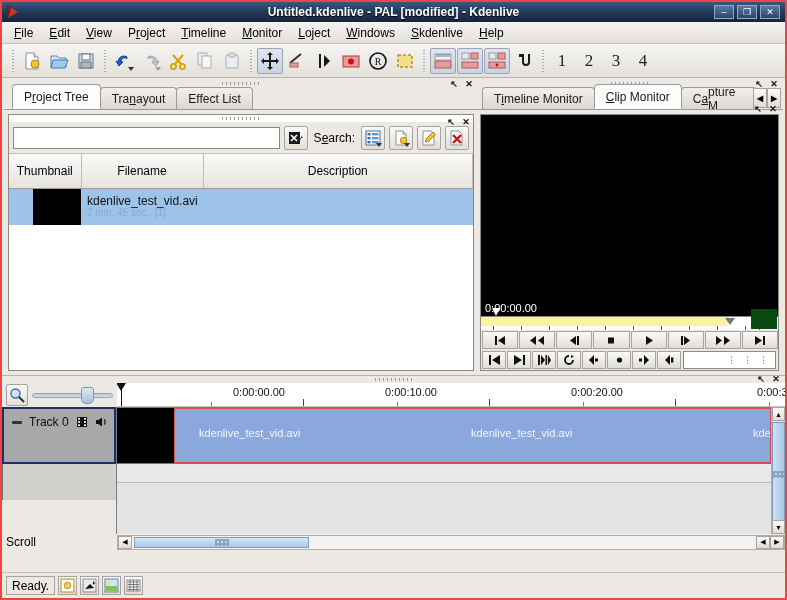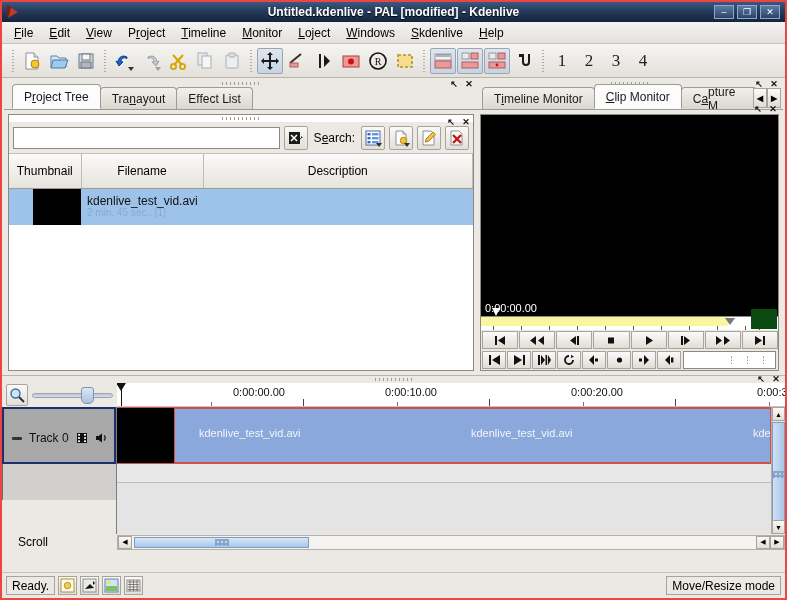--- a/index.html
+++ b/index.html
@@ -167,21 +167,21 @@
   .tl-ruler .tick { position:absolute; bottom:0; width:1px; height:7px; background:#444; }
   .tl-ruler .tickS { position:absolute; bottom:0; width:1px; height:4px; background:#777; }
   .playhead { position:absolute; top:0; bottom:0; width:1px; background:#111; z-index:6; }
   .playhead::before { content:''; position:absolute; top:0; left:-5px; width:0;height:0;
      border-left:5px solid transparent;border-right:5px solid transparent;border-top:8px solid #111; }
 
   .tl-body { position:absolute; left:0; right:0; top:31px; bottom:16px; display:flex; }
   .track-heads { width:115px; flex:0 0 auto; background:#ece9e4;
                  border-right:1px solid #7d7d7d; }
   .track-head { height:57px; background:#a8a8a8; border:1px solid #6f6f6f;
-                display:flex; align-items:flex-start; padding-top:22px; gap:5px; }
+                display:flex; align-items:flex-start; padding-top:6px; gap:5px; }
   .track-head.sel { border:2px solid #1b2f6b; }
   .th-minus { width:14px; height:14px; margin-left:6px; display:flex; align-items:center;
               justify-content:center; }
   .th-minus i { width:10px; height:3px; background:#333; border-radius:1px; }
   .th-name { font-size:12px; color:#111; flex:1 1 auto; }
   .th-ico { width:14px; height:14px; display:flex; align-items:center; justify-content:center; }
   .th-gap { height:18px; background:#d2d0cc; border-left:1px solid #6f6f6f; }
 
   .track-area { flex:1 1 auto; position:relative; background:#fff; overflow:hidden; }
   .track-lane { position:absolute; left:0; right:0; height:57px; }
@@ -196,21 +196,21 @@
   .vscroll { position:absolute; right:0; top:0; bottom:0; width:14px; background:#e9e7e2;
              border-left:1px solid #b4b0a9; }
   .vsc-btn { height:14px; border:1px solid #a8a49d;
              background:linear-gradient(to bottom,#fbfaf8,#e0ddd6);
              display:flex;align-items:center;justify-content:center;font-size:7px; }
   .vsc-thumb { position:absolute; top:15px; left:0; right:0; height:108px;
                background:linear-gradient(to right,#cfe0f2,#a8c6e8); border:1px solid #7f9cbf; }
 
   .tl-scrollrow { position:absolute; left:0; right:0; bottom:0; height:16px; display:flex;
                   align-items:center; background:#ece9e4; }
-  .scroll-lbl { width:115px; font-size:12px; padding-left:16px; flex:0 0 auto; }
+  .scroll-lbl { width:115px; font-size:12px; padding-left:4px; flex:0 0 auto; }
   .hsc { flex:1 1 auto; height:15px; display:flex; align-items:center;
          background:#f4f3f1; border:1px solid #b4b0a9; position:relative; }
   .hsc-btn { width:14px; height:13px; border:1px solid #a8a49d;
              background:linear-gradient(to bottom,#fbfaf8,#e0ddd6);
              display:flex;align-items:center;justify-content:center;font-size:7px; }
   .hsc-thumb { position:absolute; left:16px; width:175px; top:1px; bottom:1px;
                background:linear-gradient(to bottom,#d6e6f7,#a9c7e9); border:1px solid #7f9cbf;
                display:flex; align-items:center; justify-content:center; }
   .grip3 { width:14px; height:7px;
     background:repeating-linear-gradient(to right,#7d9ec4 0 2px,transparent 2px 4px),
@@ -778,16 +778,15 @@
         </svg>
     </div>
     <div class="sb-ico">
       <svg width="15" height="15" viewBox="0 0 15 15">
           <rect x="1" y="2" width="13" height="11" fill="#f2f2f2" stroke="#8d8d8d"></rect>
           <path d="M2 4h11M2 6.5h11M2 9h11M2 11.5h11" stroke="#666" stroke-width=".8"></path>
           <path d="M4 2v11M7.5 2v11M11 2v11" stroke="#666" stroke-width=".8"></path>
         </svg>
     </div>
     <div class="sb-spacer"></div>
-    <div class="sb-cell">Move/Resize mode</div>
   </div>
 
 </div>
 
 </body></html>

